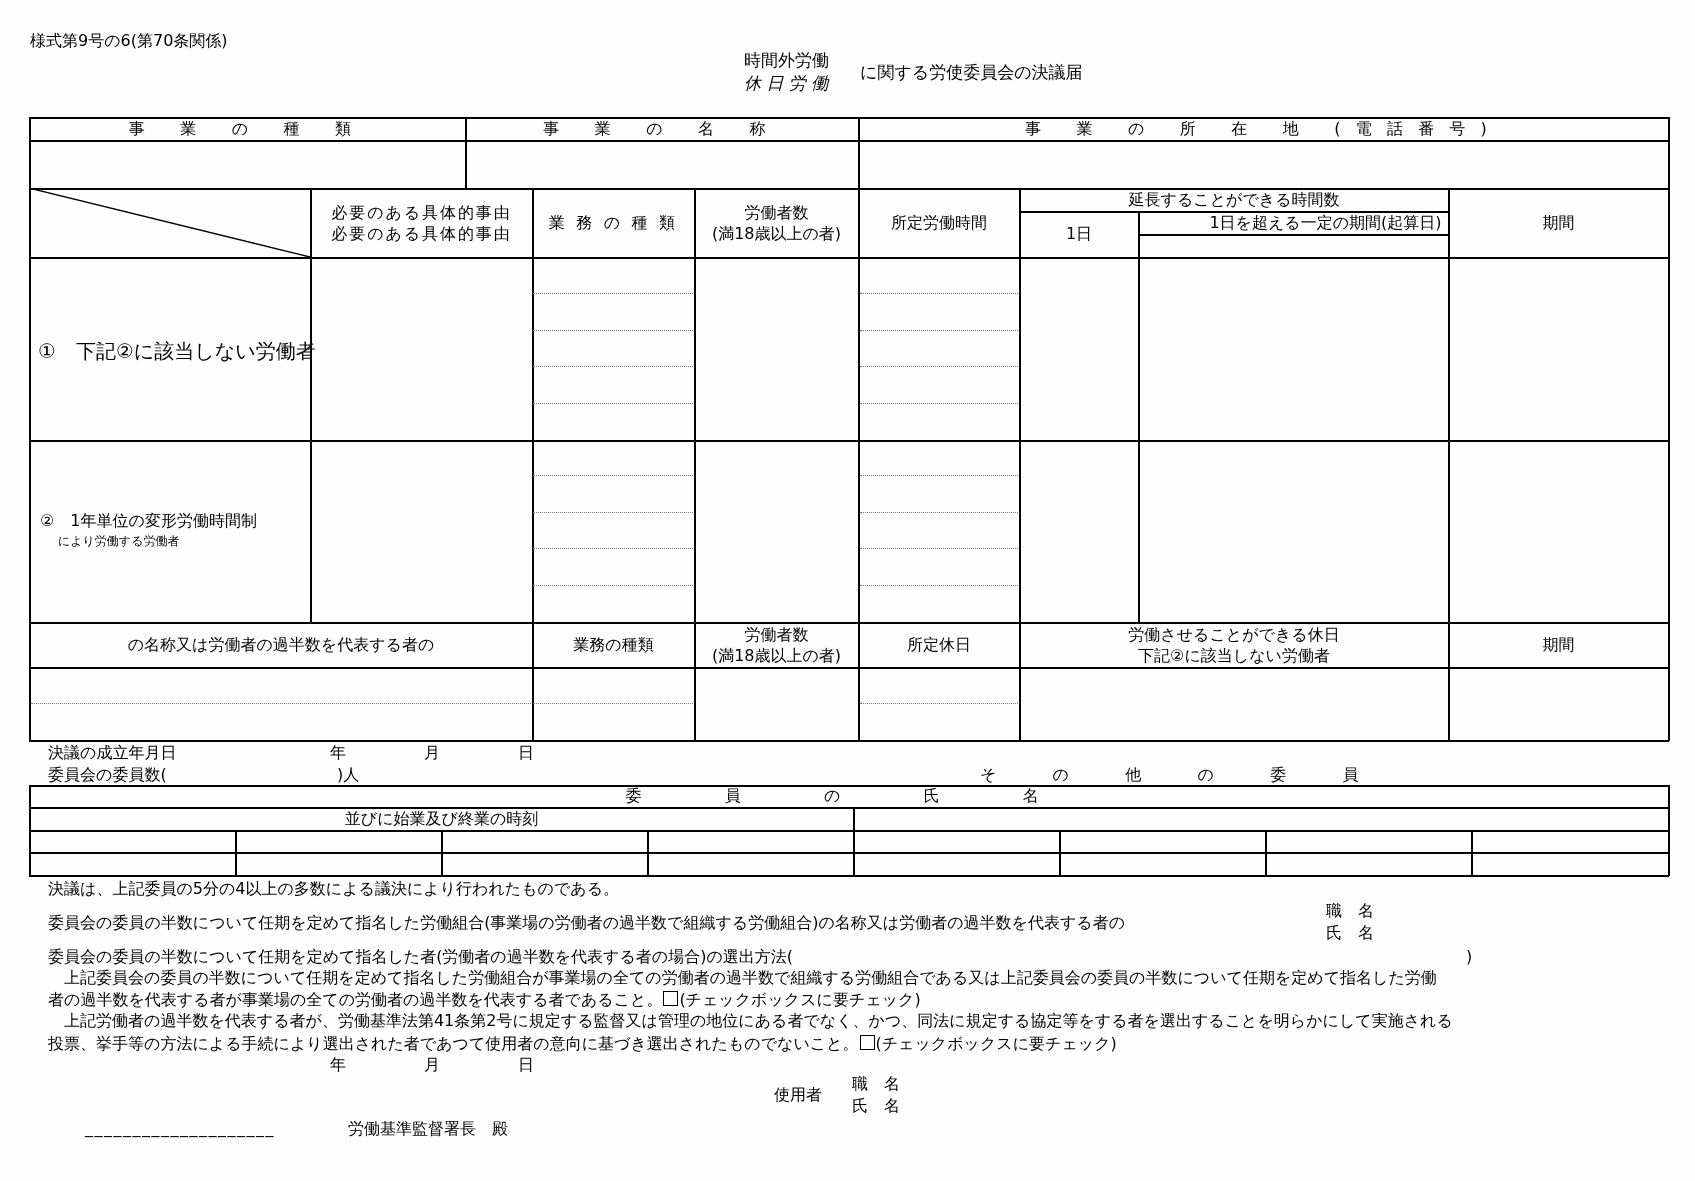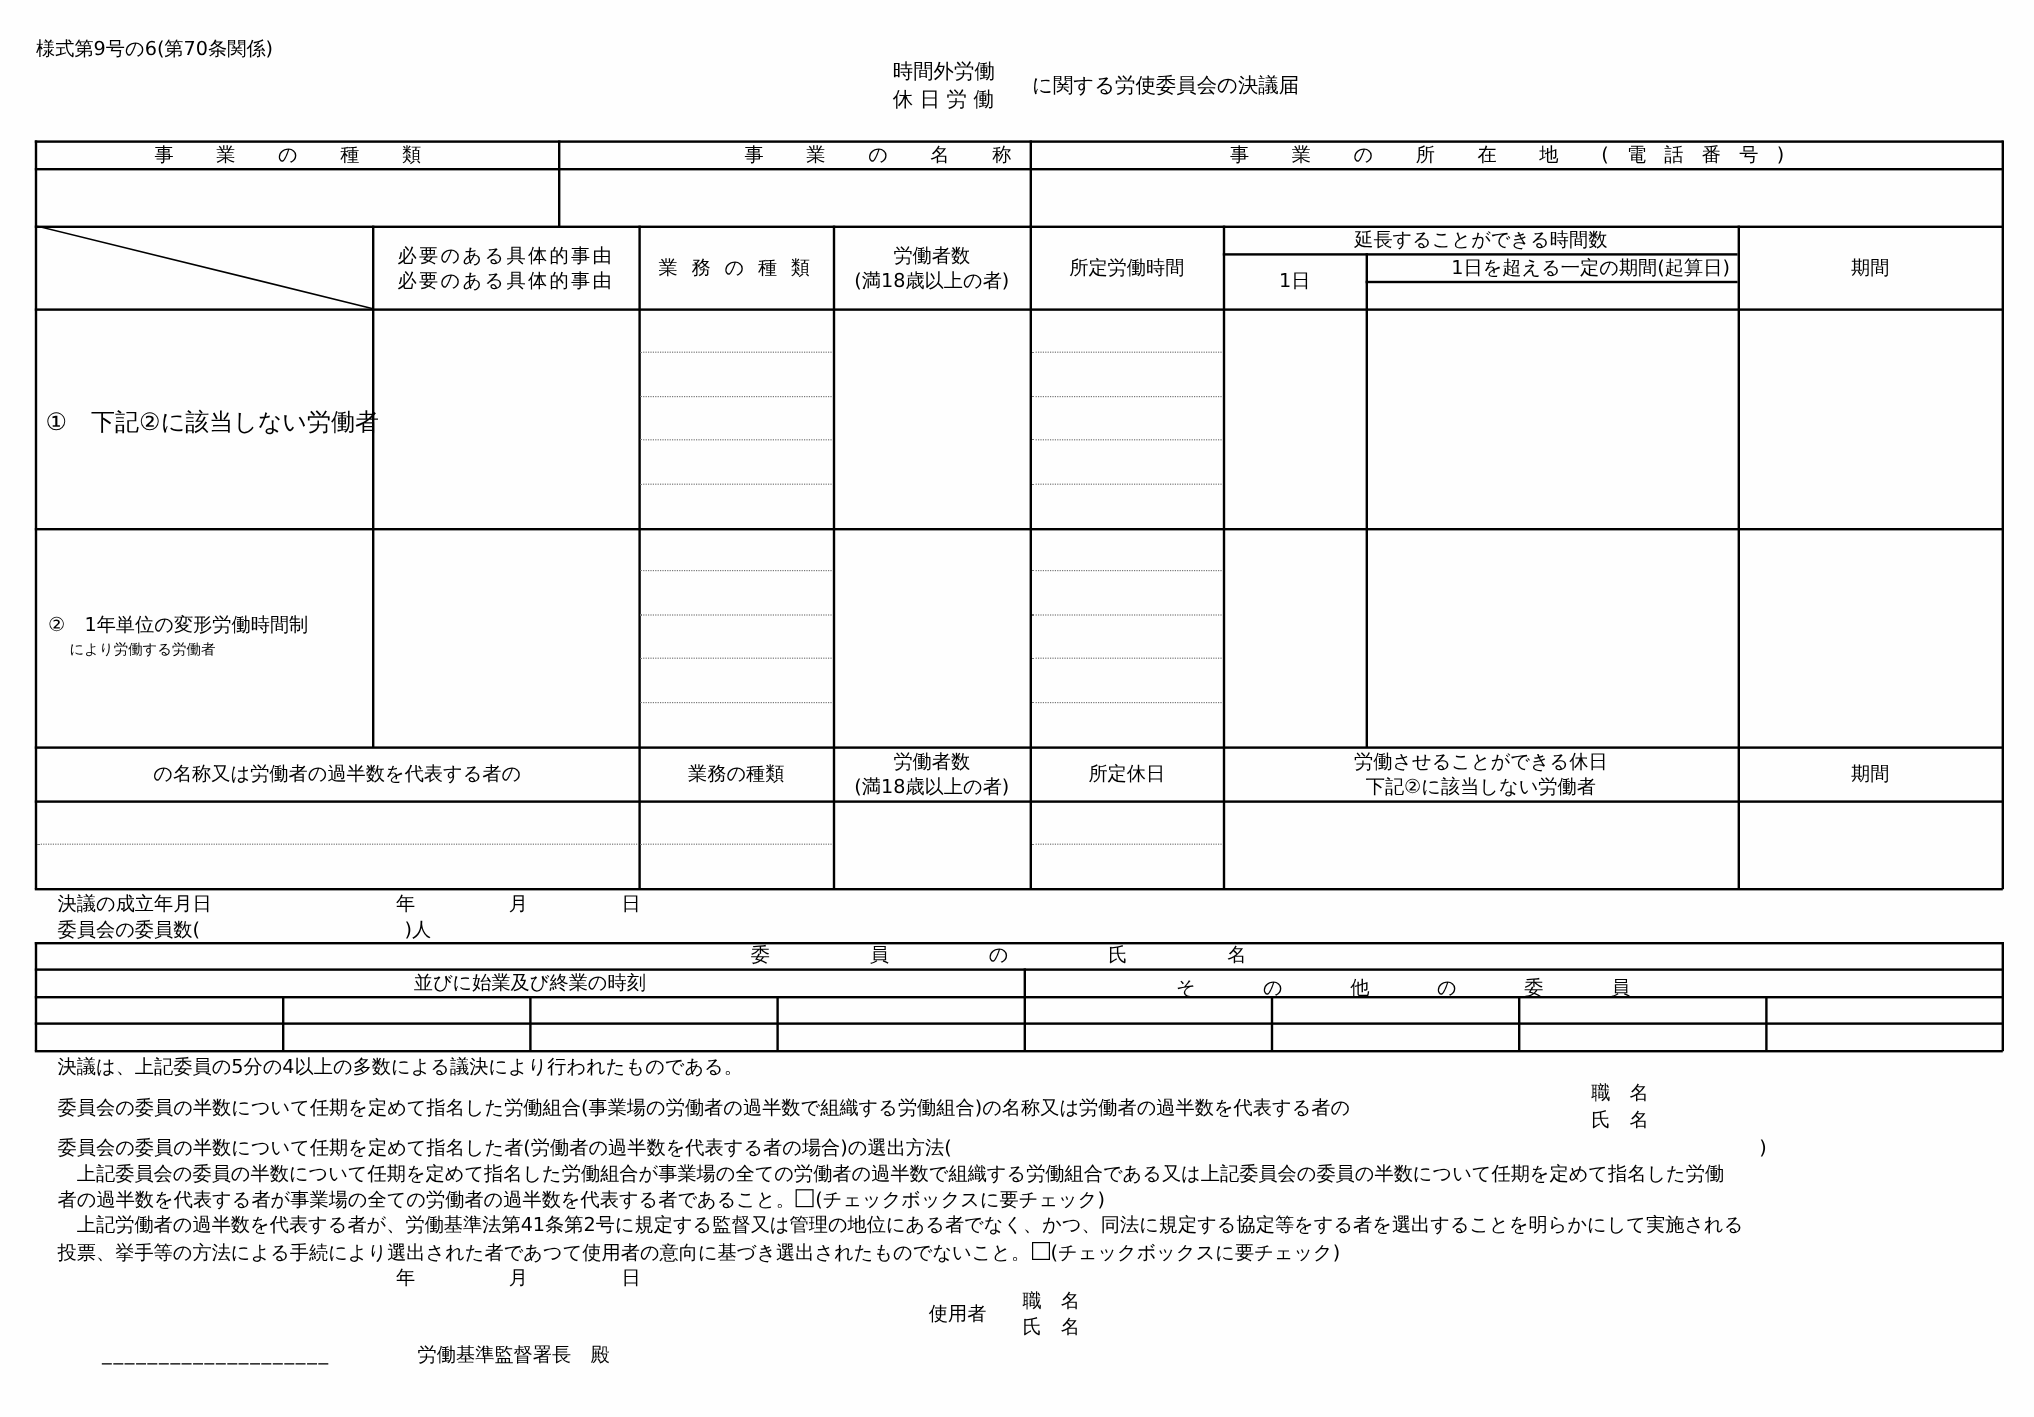--- a/index.html
+++ b/index.html
@@ -15,21 +15,21 @@
   .sp2 { letter-spacing:2.1em; }
   .sp3 { letter-spacing:1.6em; }
   .input-cell { position:absolute; }
   .checkbox { display:inline-block; width:13px; height:13px; border:1.5px solid #000; vertical-align:-1px; margin:0 1px; }
 </style>
 </head>
 <body>
 
 <div class="abs" style="left:30px;top:33px;font-size:16px;">様式第9号の6(第70条関係)</div>
 <div class="abs" style="left:744px;top:52px;font-size:17px;">時間外労働</div>
-<div class="abs" style="left:744px;top:75px;font-size:17px;">休 日 労 働</div>
+<div class="abs" style="left:744px;top:75px;font-size:17px;font-style:italic;">休 日 労 働</div>
 <div class="abs" style="left:860px;top:64px;font-size:17px;">に関する労使委員会の決議届</div>
 
 <div>
 
   <div class="line hl" style="left:29px;top:117px;width:1640px;"></div>
   <div class="line hl" style="left:29px;top:140px;width:1640px;"></div>
   <div class="line hl" style="left:29px;top:188px;width:1640px;"></div>
   <div class="line hl" style="left:1019px;top:211px;width:429px;"></div>
   <div class="line hl" style="left:1138px;top:234px;width:310px;"></div>
   <div class="line hl" style="left:29px;top:257px;width:1640px;"></div>
@@ -75,21 +75,21 @@
   <div class="dot" style="left:860px;top:585px;width:158px;"></div>
 
   <div class="dot" style="left:31px;top:703px;width:500px;"></div>
   <div class="dot" style="left:533px;top:703px;width:160px;"></div>
   <div class="dot" style="left:860px;top:703px;width:158px;"></div>
 </div>
 
 <div class="cell-text" style="left:30px;top:118px;width:435px;height:22px;">
     <span class="sp">事 業 の 種 類</span>
   </div>
-<div class="cell-text" style="left:466px;top:118px;width:392px;height:22px;justify-content:flex-end;">
+<div class="cell-text" style="left:466px;top:118px;width:392px;height:22px;">
     <span class="sp">事 業 の 名 称</span>
   </div>
 <div class="cell-text" style="left:859px;top:118px;width:809px;height:22px;">
     <span class="sp">事 業 の 所 在 地 (電話番号)</span>
   </div>
 
 <div class="input-cell" style="left:31px;top:142px;width:433px;height:46px;"></div>
 <div class="input-cell" style="left:467px;top:142px;width:390px;height:46px;"></div>
 <div class="input-cell" style="left:860px;top:142px;width:807px;height:46px;"></div>
 
@@ -191,21 +191,21 @@
   <div class="line vl" style="left:1059px;top:830px;height:45px;"></div>
   <div class="line vl" style="left:1265px;top:830px;height:45px;"></div>
   <div class="line vl" style="left:1471px;top:830px;height:45px;"></div>
 </div>
 <div class="cell-text" style="left:30px;top:786px;width:1638px;height:21px;">
     <span class="sp2">委　員　の　氏　名</span>
   </div>
 <div class="cell-text" style="left:30px;top:808px;width:823px;height:22px;">
     <span>並びに始業及び終業の時刻</span>
   </div>
-<div class="cell-text" style="left:854px;top:812px;width:656px;height:22px;">
+<div class="cell-text" style="left:854px;top:764px;width:656px;height:22px;">
     <span class="sp3">そ の 他 の 委 員</span>
   </div>
 
 <div class="input-cell" style="left:31px;top:832px;width:203px;height:20px;"></div>
 <div class="input-cell" style="left:237px;top:832px;width:203px;height:20px;"></div>
 <div class="input-cell" style="left:443px;top:832px;width:203px;height:20px;"></div>
 <div class="input-cell" style="left:649px;top:832px;width:203px;height:20px;"></div>
 <div class="input-cell" style="left:855px;top:832px;width:203px;height:20px;"></div>
 <div class="input-cell" style="left:1061px;top:832px;width:203px;height:20px;"></div>
 <div class="input-cell" style="left:1267px;top:832px;width:203px;height:20px;"></div>

